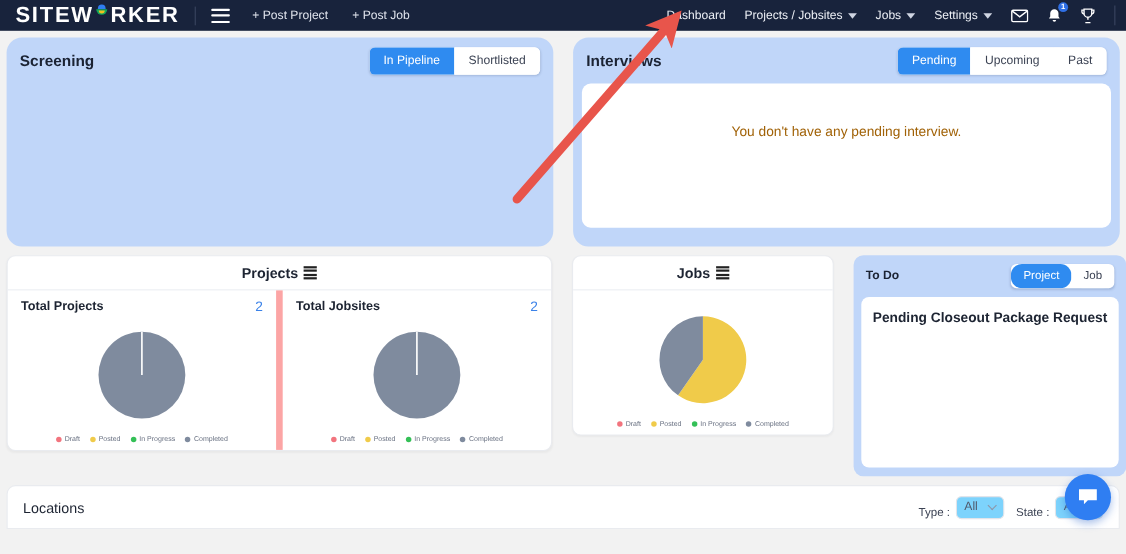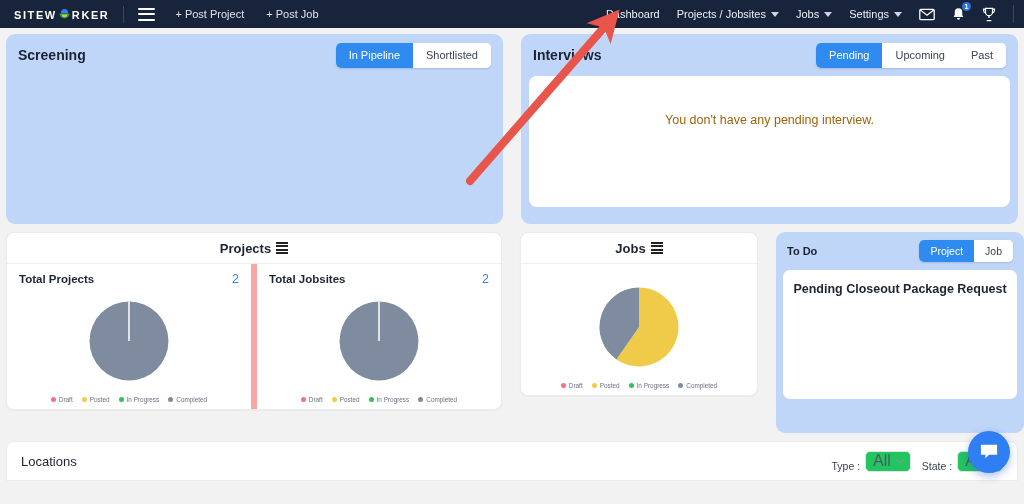--- a/index.html
+++ b/index.html
@@ -16,25 +16,25 @@
     height: 28px;
     background: #18233c;
     display: flex;
     align-items: center;
     padding: 0 10px 0 14px;
     position: relative;
     z-index: 30;
   }
   .logo {
     color: #ffffff;
-    font-size: 11px;
+    font-size: 20px;
     font-weight: 700;
     letter-spacing: 1.6px;
     display: flex;
-    align-items: flex-end;
+    align-items: flex-start;
     white-space: nowrap;
   }
   .helmet {
     display: inline-block;
     width: 13px; height: 13px;
     position: relative;
     margin: 0 1px;
     vertical-align: middle;
   }
   .helmet svg { display:block; }
@@ -95,21 +95,21 @@
 
   
   .page {
     padding: 6px 2px 0 2px;
     position: relative;
   }
   .row1 { display: flex; gap: 18px; padding: 0 4px; }
 
   .bluepanel {
     background: #c0d6f9;
-    border-radius: 9px;
+    border-radius: 14px;
     flex: 1;
     padding: 0 8px 10px 8px;
     height: 190px;
     position: relative;
   }
   .panel-head {
     height: 42px;
     display: flex; align-items: center;
     padding: 0 4px 0 4px;
   }
@@ -206,24 +206,24 @@
   .todo {
     flex: 0 0 248px;
     background: #c0d6f9;
     border-radius: 9px;
     padding: 0 7px 8px 7px;
     height: 201px;
   }
   .todo .panel-head { height: 38px; }
   .todo .panel-title { font-size: 11px; }
   .todo .seg { height: 22px; }
-  .todo .seg button { font-size: 10.5px; padding: 0 11px; }
+  .todo .seg button { font-size: 10.5px; padding: 0 11px; border-radius: 10px; }
   .todo-white {
     background:#fff; border-radius: 7px;
-    height: 129px; padding: 12px 8px;
+    height: 155px; padding: 12px 8px;
     text-align:center;
   }
   .todo-white h4 { font-size: 12.5px; color:#1d2432; font-weight:700; }
   .todo-white .nodata { font-size: 11px; color:#5e6675; margin-top: 32px; }
 
   
   .locbar {
     margin: 8px 4px 0 4px;
     background:#fff;
     border: 1px solid #e9ebef;
@@ -233,22 +233,22 @@
     padding: 0 14px;
     position: relative;
   }
   .locbar .loctitle { font-size: 13px; color:#1d2432; font-weight:400; }
   .loc-filters { margin-left:auto; display:flex; align-items:center; gap: 11px; }
   .filt { display:flex; align-items:flex-end; gap:5px; font-size:10.5px; color:#3c4354; }
   .minisel {
     border:1px solid #e1e4ea; border-radius:5px;
     height:21px; min-width:44px;
     display:flex; align-items:center; gap:6px;
-    padding: 0 7px; font-size:16px; color:#50586a;
-    cursor:pointer; background:#22c55e;
+    padding: 0 7px; font-size:11px; color:#50586a;
+    cursor:pointer; background:#7dd3fc;
   }
   .minisel .mchev {
     margin-left:auto;
     width:6px;height:6px;
     border-right:1.4px solid #8d96a8; border-bottom:1.4px solid #8d96a8;
     transform: rotate(45deg) translate(-1px,-1px);
   }
 
   
   .fab {

